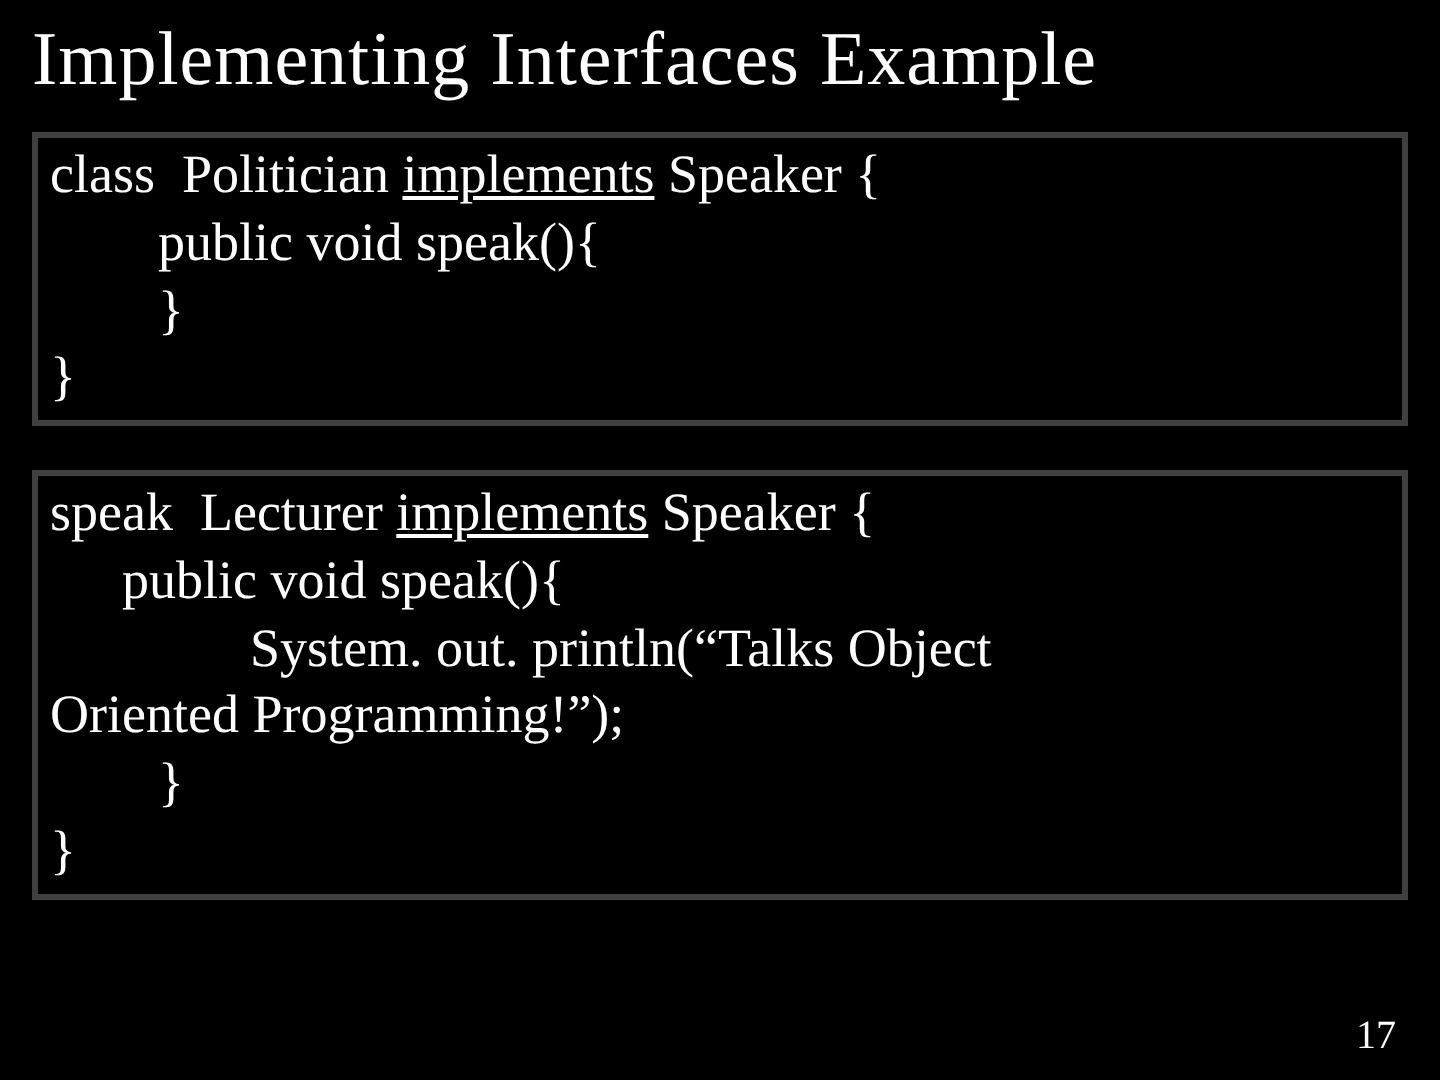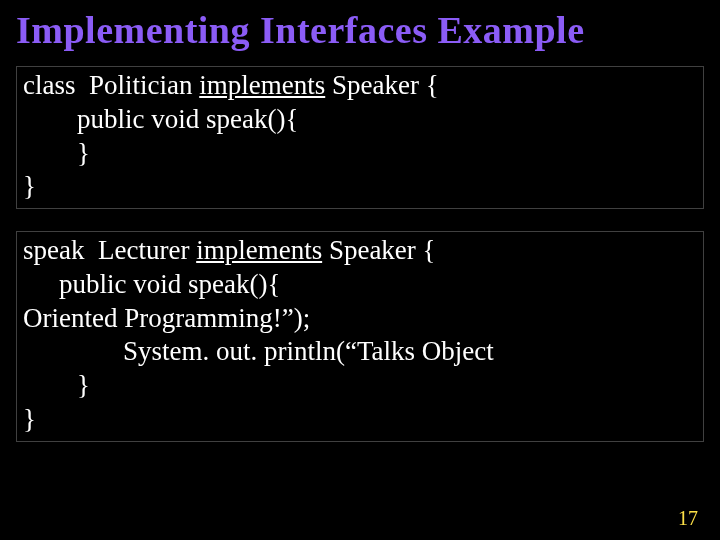--- a/index.html
+++ b/index.html
@@ -11,69 +11,69 @@
     font-family: "Times New Roman", Times, serif;
     color: #fff;
     overflow: hidden;
     position: relative;
   }
   .slide {
     padding: 8px 16px 0 16px;
   }
   .title {
     font-size: 38px;
-    font-weight: bold;
-    color: #8b5cf6;
+    font-weight: normal;
+    color: #ffffff;
     text-shadow: 2px 2px 2px rgba(0,0,0,0.5);
     margin: 0 0 14px 0;
     letter-spacing: 0.5px;
   }
   .codebox {
-    border: 1px solid #404040;
+    border: 3px solid #404040;
     padding: 2px 6px 4px 6px;
     font-size: 27px;
     line-height: 1.25;
     margin-bottom: 22px;
     color: #fff;
   }
   .codebox .line {
     white-space: pre;
   }
   .ind1 { padding-left: 54px; }
   .ind2 { padding-left: 84px; }
   .ind3 { padding-left: 54px; }
   .ind3b { padding-left: 54px; }
   .ind1b { padding-left: 36px; }
   .ind2b { padding-left: 100px; }
   .pagenum {
     position: absolute;
     bottom: 10px;
     right: 22px;
     font-size: 20px;
-    color: #fde047;
+    color: #ffffff;
     text-align: center;
   }
   u { text-decoration: underline; }
 </style>
 </head>
 <body>
 
 <div class="slide">
   <div class="title">Implementing Interfaces Example</div>
 
   <div class="codebox">
     <div class="line"><span>class  Politician </span><u>implements</u><span> Speaker {</span></div>
     <div class="line ind1">public void speak(){</div>
     <div class="line ind3">}</div>
     <div class="line">}</div>
   </div>
 
   <div class="codebox">
     <div class="line"><span>speak  Lecturer </span><u>implements</u><span> Speaker {</span></div>
     <div class="line ind1b">public void speak(){</div>
+    <div class="line ind2b">System. out. println(“Talks Object</div>
     <div class="line">Oriented Programming!”);</div>
-    <div class="line ind2b">System. out. println(“Talks Object</div>
     <div class="line ind3b">}</div>
     <div class="line">}</div>
   </div>
 </div>
 
 <div class="pagenum">17</div>
 
 </body></html>

